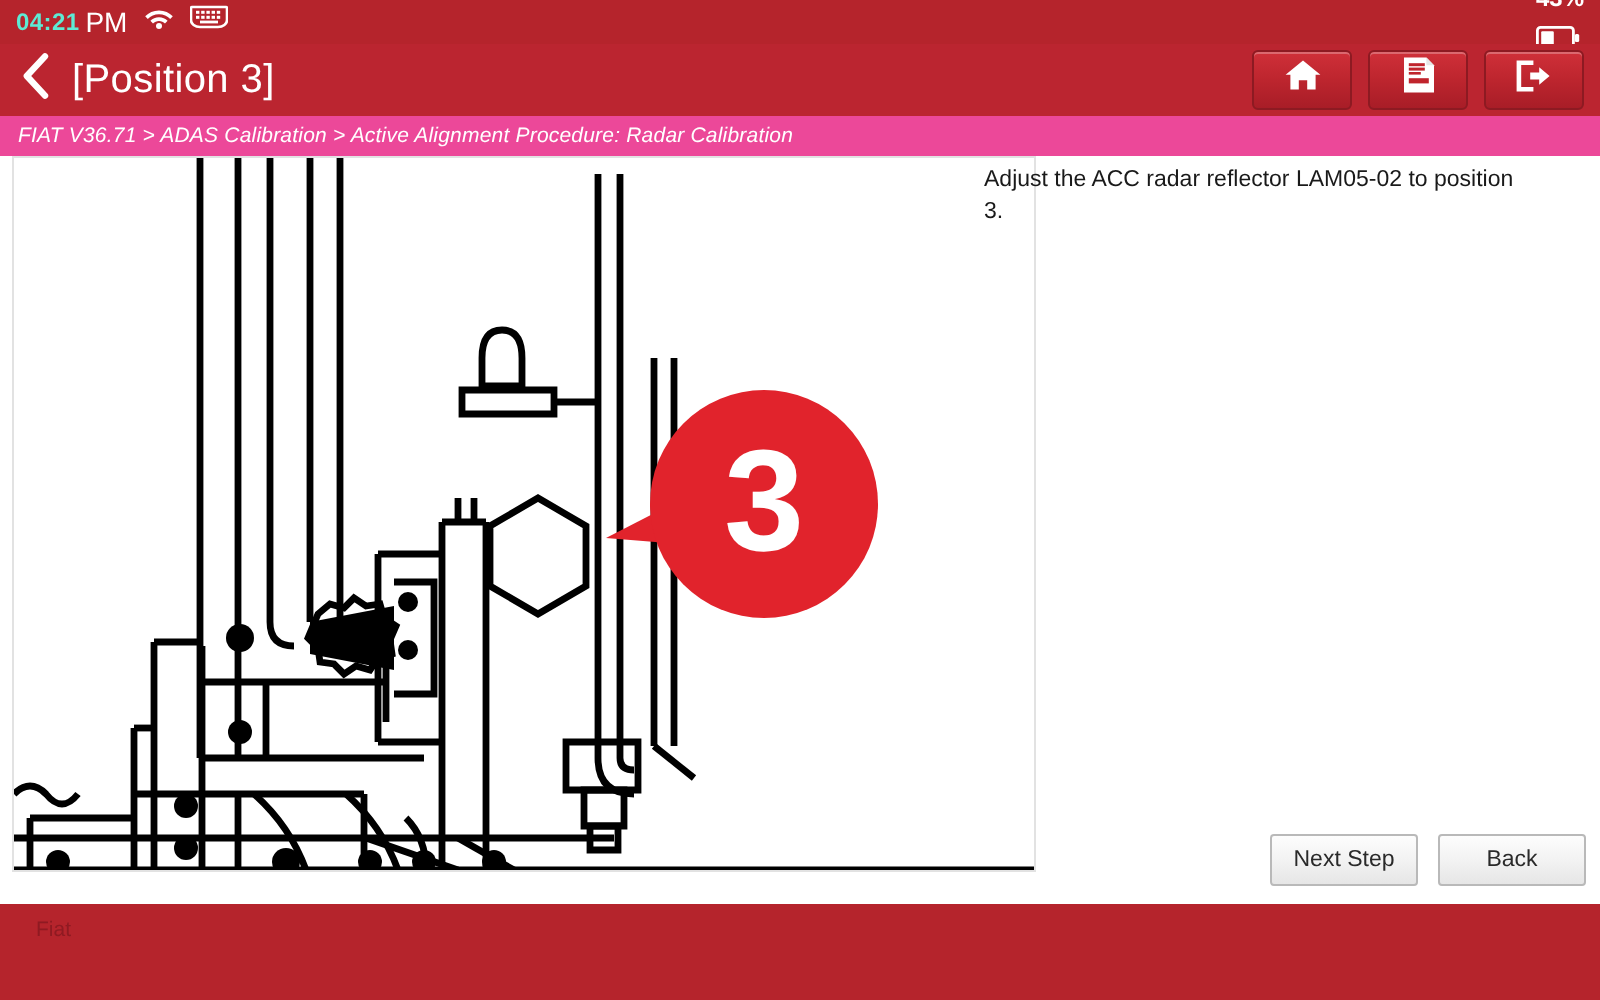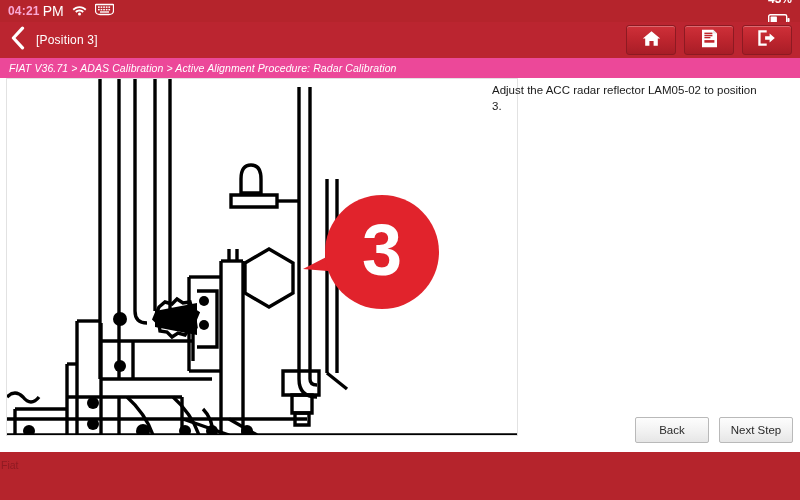--- a/index.html
+++ b/index.html
@@ -21,41 +21,41 @@
     width: 800px; height: 22px;
     background: #b5242c;
     display: flex; align-items: center;
     padding: 0 8px;
     color: #ffffff;
   }
   .sb-left { display: flex; align-items: center; gap: 8px; }
   .sb-right { margin-left: auto; display: flex; align-items: flex-start; gap: 6px; flex-direction: column; }
   .sb-time {
     font-size: 12px; font-weight: bold; letter-spacing: 0.2px;
-    color: #f9a8d4;
+    color: #5eead4;
   }
   .sb-ampm { font-size: 14px; font-weight: normal; margin-left: 2px; }
   .sb-batt-pct { font-size: 12px; font-weight: bold; color: #ffffff; }
   .icon-wifi, .icon-kbd, .icon-batt { display: block; }
 
   
   .titlebar {
     position: absolute; left: 0; top: 22px;
     width: 800px; height: 36px;
     background: #bb2530;
     display: flex; align-items: center;
   }
   .back-chevron {
     width: 34px; height: 36px;
     display: flex; align-items: center; justify-content: center;
     cursor: pointer;
   }
   .page-title {
     color: #ffffff;
-    font-size: 12px;
+    font-size: 20px;
     letter-spacing: 0.2px;
     margin-left: 2px;
   }
   .tb-actions {
     margin-left: auto;
     display: flex; align-items: center; gap: 8px;
     padding-right: 8px;
   }
   .tb-btn {
     width: 50px; height: 30px;
@@ -119,21 +119,21 @@
     color: #2a2a2a;
     display: flex; align-items: center; justify-content: center;
     cursor: pointer;
   }
 
   
   .bottombar {
     position: absolute; left: 0; top: 452px;
     width: 800px; height: 48px;
     background: #b5242c;
-    padding: 6px 0 0 1px;
+    padding: 6px 0 0 18px;
   }
   .vehicle-make {
     color: #8f1a22;
     font-size: 10.5px;
     line-height: 14px;
   }
   .vehicle-vin {
     color: #8f1a22;
     font-size: 11px;
     line-height: 15px;
@@ -323,22 +323,22 @@
           <path d="M296 190 L370 152 L370 196 Z" fill="#e1232c"></path>
           <circle cx="375" cy="173" r="57" fill="#e1232c"></circle>
           <text x="375" y="196" font-family="Liberation Sans, sans-serif" font-size="72" font-weight="bold" fill="#ffffff" text-anchor="middle">3</text>
         </g>
       </svg>
     </div>
 
     <div class="instruction">Adjust the ACC radar reflector LAM05-02 to position 3.</div>
 
     <div class="footer-buttons">
+      <div class="btn">Next Step</div>
       <div class="btn">Back</div>
-      <div class="btn">Next Step</div>
     </div>
   </div>
 
   <div class="bottombar">
     <div class="vehicle-make">Fiat</div>
   </div>
 
 </div>
 
 </body></html>

